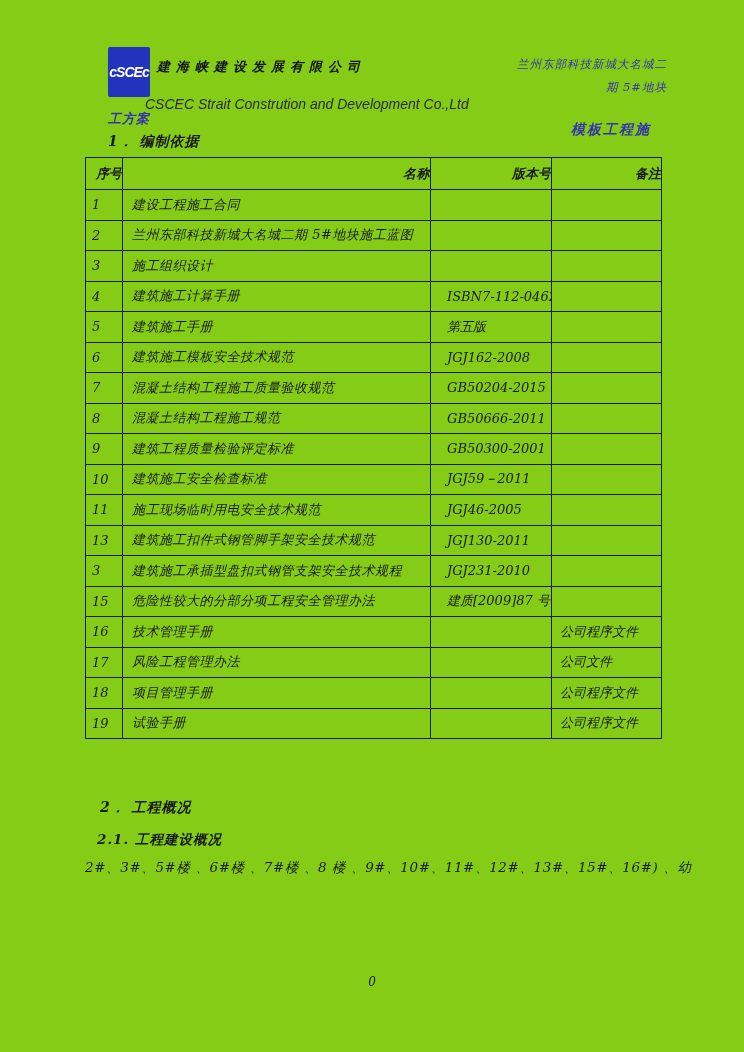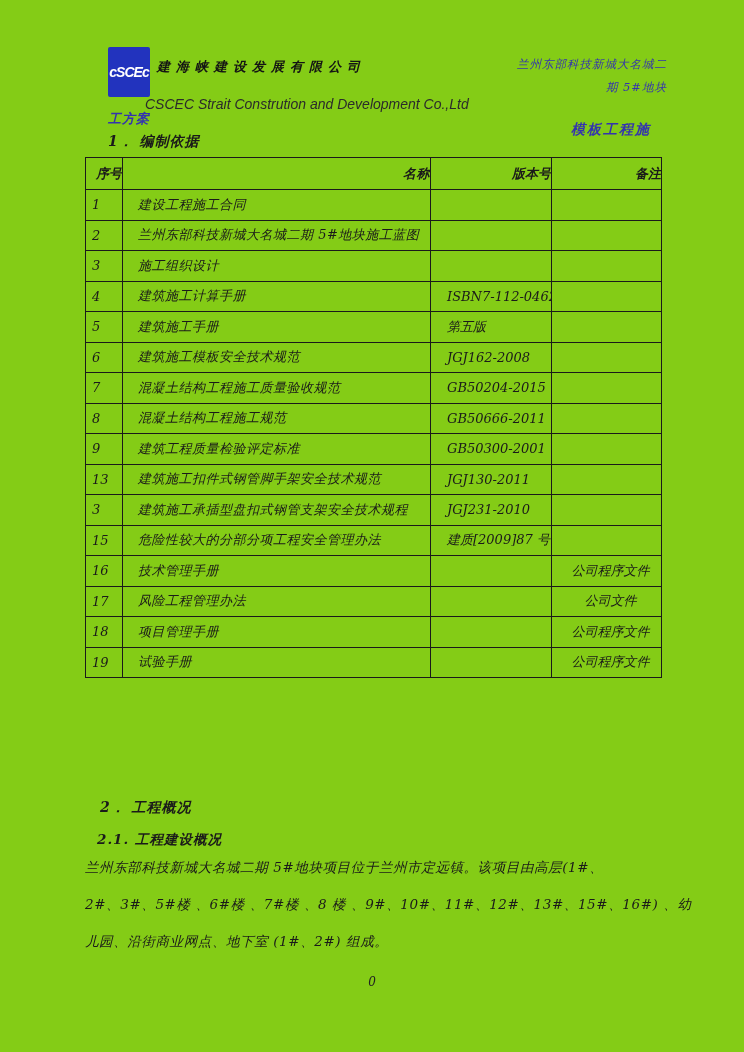--- a/index.html
+++ b/index.html
@@ -45,23 +45,23 @@
     border-collapse:collapse; table-layout:fixed;
     font-size:13px;
   }
   table.ref th, table.ref td {
     border:1px solid #1a1a1a; vertical-align:middle;
     overflow:hidden; white-space:nowrap;
   }
   table.ref th { font-weight:bold; height:32px; text-align:right; }
   table.ref td { height:30.5px; font-weight:normal; }
   .c-no   { width:37px;  padding-left:6px; }
-  .c-name { width:308px; padding-left:15px; letter-spacing:0.5px; }
+  .c-name { width:308px; padding-left:9px; letter-spacing:0.5px; }
   .c-ver  { width:121px; padding-left:16px; }
-  .c-note { width:110px; padding-left:8px;text-align:center; }
+  .c-note { width:110px; padding-left:8px; }
 
   
   .para { position:absolute; left:85px; top:849px; width:585px; }
   .para-line {
     height:37px; line-height:37px; font-size:13.5px; letter-spacing:0.6px; white-space:nowrap;
   }
 
   .page-number {
     position:absolute; left:0; right:0; top:975px; text-align:center;
     font-size:12px; color:#222;
@@ -144,20 +144,32 @@
           <td class="c-ver">GB50666-2011</td>
           <td class="c-note"></td>
         </tr>
         <tr>
           <td class="c-no">9</td>
           <td class="c-name">建筑工程质量检验评定标准</td>
           <td class="c-ver">GB50300-2001</td>
           <td class="c-note"></td>
         </tr>
         <tr>
+          <td class="c-no">10</td>
+          <td class="c-name">建筑施工安全检查标准</td>
+          <td class="c-ver">JGJ59－2011</td>
+          <td class="c-note"></td>
+        </tr>
+        <tr>
+          <td class="c-no">11</td>
+          <td class="c-name">施工现场临时用电安全技术规范</td>
+          <td class="c-ver">JGJ46-2005</td>
+          <td class="c-note"></td>
+        </tr>
+        <tr>
           <td class="c-no">13</td>
           <td class="c-name">建筑施工扣件式钢管脚手架安全技术规范</td>
           <td class="c-ver">JGJ130-2011</td>
           <td class="c-note"></td>
         </tr>
         <tr>
           <td class="c-no">3</td>
           <td class="c-name">建筑施工承插型盘扣式钢管支架安全技术规程</td>
           <td class="c-ver">JGJ231-2010</td>
           <td class="c-note"></td>
@@ -192,20 +204,18 @@
           <td class="c-ver"></td>
           <td class="c-note">公司程序文件</td>
         </tr>
       </tbody>
   </table>
 
   <div class="h-sec2">2． 工程概况</div>
   <div class="h-sec21">2.1. 工程建设概况</div>
 
   <div class="para" id="paragraph">
-      <div class="para-line">兰州东部科技新城大名城二期 5#地块项目位于兰州市定远镇。该项目由高层(1#、</div>
       <div class="para-line">2#、3#、5#楼 、6#楼 、7#楼 、8 楼 、9#、10#、11#、12#、13#、15#、16#) 、幼</div>
-      <div class="para-line">儿园、沿街商业网点、地下室 (1#、2#) 组成。</div>
     </div>
 
   <div class="page-number">0</div>
 
 </div>
 
 </body></html>

